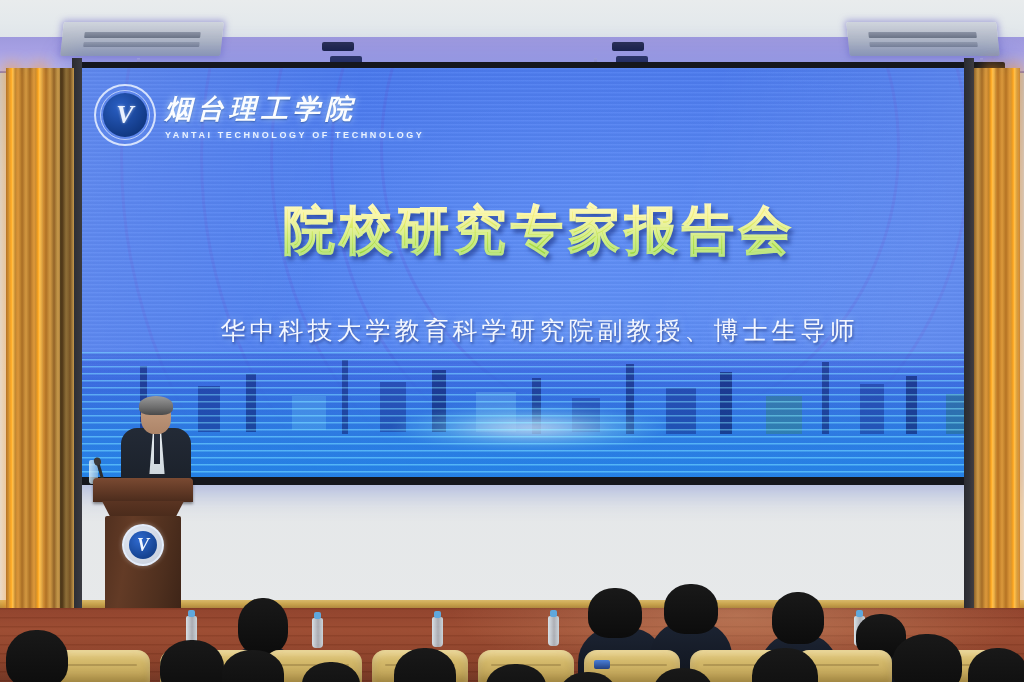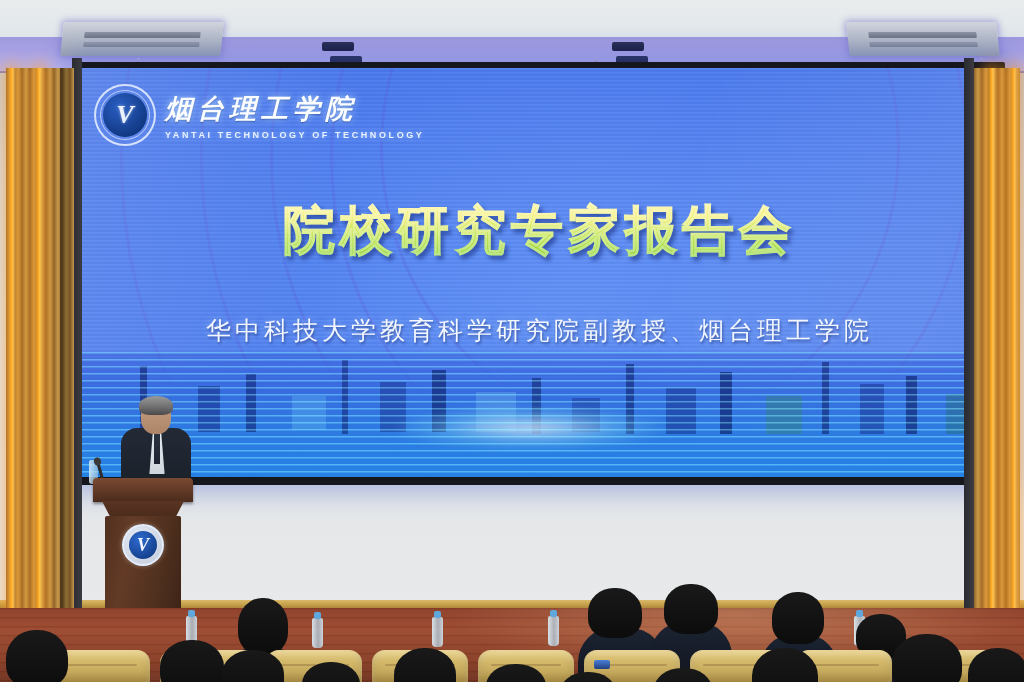--- a/index.html
+++ b/index.html
@@ -349,21 +349,21 @@
           <div class="disc"></div>
           <div class="vmark">V</div>
         </div>
         <div>
           <div class="logo-cn">烟台理工学院</div>
           <div class="logo-en">YANTAI TECHNOLOGY OF TECHNOLOGY</div>
         </div>
       </div>
 
       <div class="slide-title">院校研究专家报告会</div>
-      <div class="slide-sub2">华中科技大学教育科学研究院副教授、烟台理工学院</div>
+      <div class="slide-sub2">华中科技大学教育科学研究院副教授、博士生导师</div>
 
       <div class="city">
         <div class="blk" style="left:60px;  top:14px; width:7px;  height:66px; background:rgba(16,28,90,.62);"></div>
         <div class="blk" style="left:118px; top:34px; width:22px; height:46px; background:rgba(20,40,120,.55);"></div>
         <div class="blk" style="left:166px; top:22px; width:10px; height:58px; background:rgba(14,30,96,.6);"></div>
         <div class="blk" style="left:212px; top:44px; width:34px; height:34px; background:rgba(120,220,255,.35);"></div>
         <div class="blk" style="left:262px; top:8px;  width:6px;  height:74px; background:rgba(18,34,104,.6);"></div>
         <div class="blk" style="left:300px; top:30px; width:26px; height:50px; background:rgba(26,46,130,.5);"></div>
         <div class="blk" style="left:352px; top:18px; width:14px; height:62px; background:rgba(12,26,88,.66);"></div>
         <div class="blk" style="left:396px; top:40px; width:40px; height:40px; background:rgba(150,230,255,.3);"></div>

